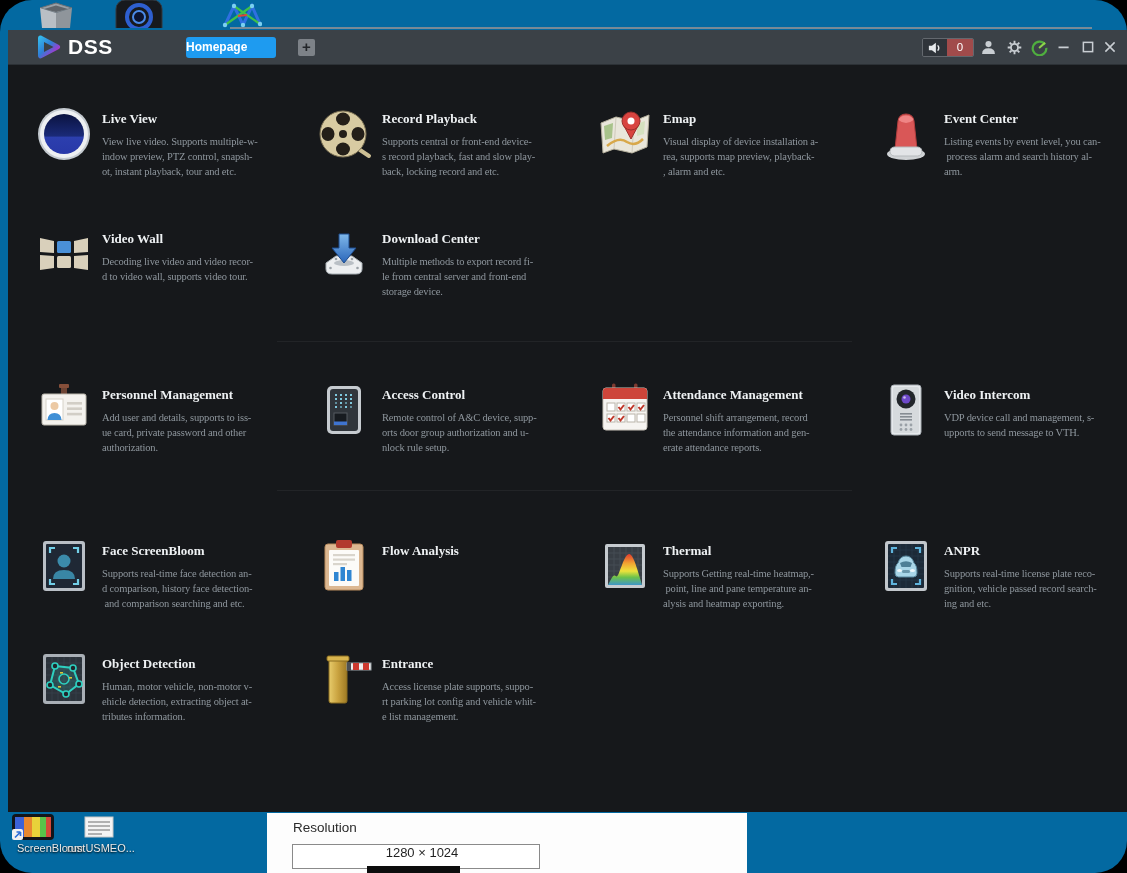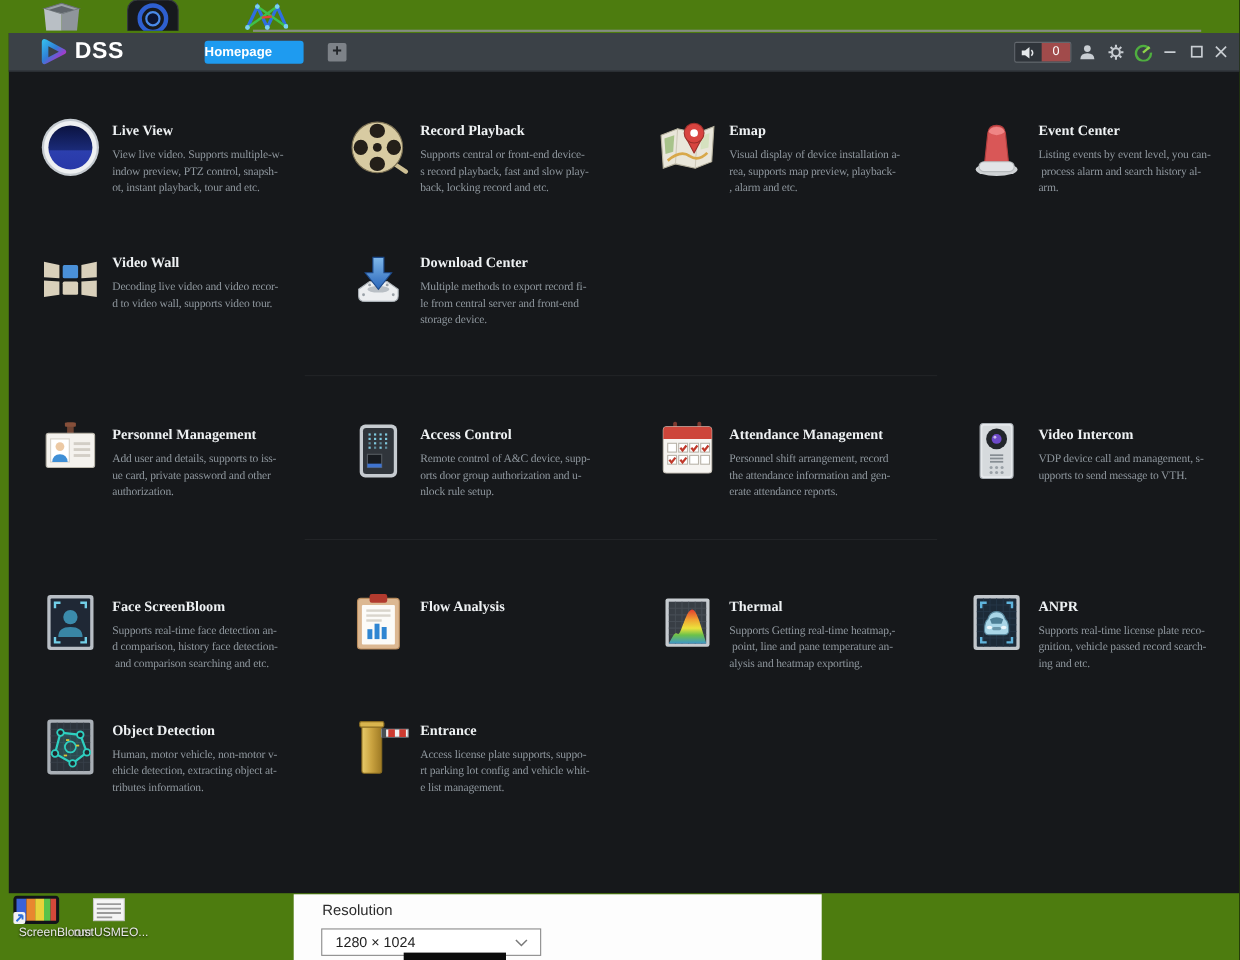--- a/index.html
+++ b/index.html
@@ -1,18 +1,18 @@
 <!DOCTYPE html>
 <html><head>
 <meta charset="utf-8">
 <style>
   * { margin:0; padding:0; box-sizing:border-box; }
   html,body { width:1127px; height:873px; background:#000; }
   body { font-family:"Liberation Sans", sans-serif; }
-  .screen { position:relative; width:1127px; height:873px; background:#4d7c0f; overflow:hidden; }
+  .screen { position:relative; width:1127px; height:873px; background:#0369a1; overflow:hidden;border-radius:32px; }
 
   
   .desk-icon { position:absolute; }
   .top-line { position:absolute; left:230px; top:27px; width:862px; height:2px; background:#8e9094; opacity:.85; }
 
   
   .win { position:absolute; left:8px; top:30px; width:1119px; height:782px; background:#16181b; }
   .titlebar { position:absolute; left:0; top:0; width:100%; height:35px; background:#3b4147; border-bottom:1px solid #2c3136; }
   .logo { position:absolute; left:28px; top:4px; display:flex; align-items:center; gap:6px; }
   .logo-text { color:#ffffff; font-size:21px; font-weight:700; letter-spacing:.5px; }
@@ -30,22 +30,22 @@
   .tile-icon { width:56px; height:56px; flex:none; }
   .tile-text { margin-left:10px; width:200px;font-family:Liberation Serif, serif; }
   .tile-title { color:#eef1f3; font-size:13px; font-weight:700; margin-top:5px; }
   .tile-desc { margin-top:7px; color:#8e969d; font-size:10.5px; line-height:15px; letter-spacing:-0.15px; white-space:pre-wrap; }
   .divider { position:absolute; left:269px; width:575px; height:1px; background:rgba(255,255,255,0.055); }
 
   
   .task-label { position:absolute; color:#e9e9e9; font-size:11px; text-shadow:0 1px 2px #000; }
   .res-panel { position:absolute; left:267px; top:813px; width:480px; height:60px; background:#fdfdfd; }
   .res-label { position:absolute; left:26px; top:7px; color:#2b2b2b; font-size:13.5px; }
-  .dropdown { position:absolute; left:25px; top:31px; width:200px; height:25px; background:#fff; border:1px solid #8a8a8a;
-              display:flex; align-items:center; }
+  .dropdown { position:absolute; left:25px; top:31px; width:248px; height:25px; background:#fff; border:1px solid #8a8a8a;
+              display:flex; align-items:center;flex-direction:column; }
   .dropdown-value { margin-left:12px; color:#1f1f1f; font-size:13px; flex:1; }
   .dropdown-chevron { margin-right:11px; }
   .bottom-bar { position:absolute; left:367px; top:866px; width:93px; height:7px; background:#0d0d0d; }
 </style>
 </head>
 <body>
 
 <div class="screen">
 
   <div class="desk-icon" style="left:32px;top:0">

